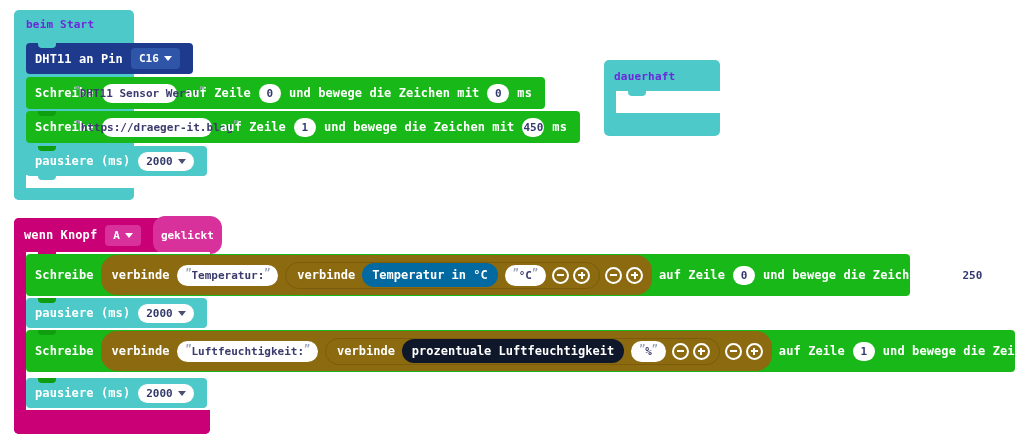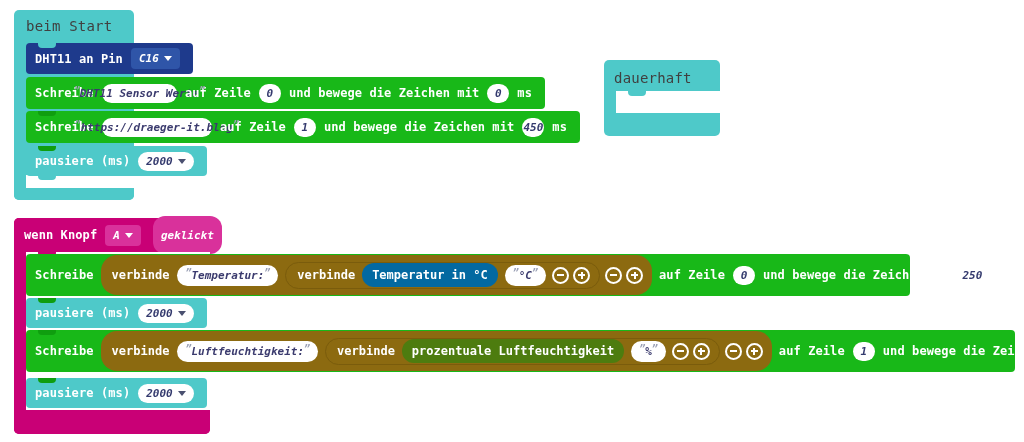--- a/index.html
+++ b/index.html
@@ -18,23 +18,23 @@
   }
 
   
   .canvas {
     position: absolute;
     left: 0; top: 0;
     width: 1024px; height: 442px;
   }
   .hat-label {
     position: absolute;
-    color: #404040;
-    font-size: 14px;
-    font-weight: normal;
+    color: #6d28d9;
+    font-size: 11px;
+    font-weight: bold;
     letter-spacing: 0.2px;
     white-space: nowrap;
   }
 
   
   .stmt {
     position: absolute;
     border-radius: 4px;
     display: flex;
     align-items: center;
@@ -69,21 +69,20 @@
     min-width: 16px;
     display: inline-flex;
     align-items: center;
     justify-content: center;
     padding: 0 8px;
     margin: 0 4px;
     box-sizing: border-box;
     font-size: 11px;
     color: #343a6e;
     font-weight: bold;
-    font-style: italic;
   }
   .field.num { min-width: 22px; padding: 0 5px; }
   .field.str { color: #3b3b6e; }
   .field .q {
     color: #9aa0b5;
     font-size: 10px;
     position: relative;
     top: -3px;
   }
   .field .q.close { top: -3px; }
@@ -299,21 +298,21 @@
     <span class="join outer" style="background:#8C6A10;">
       <span class="jtxt">verbinde</span>
       <span class="field str" style="height:21px;">
         <span class="q">”</span>
           <span>Luftfeuchtigkeit: </span>
           <span class="q close">”</span>
       </span>
 
       <span class="join inner" style="background:#8C6A10; border:1px solid #7A5C0C;">
         <span class="jtxt">verbinde</span>
-        <span class="reporter" style="background:#4d7c0f;">
+        <span class="reporter" style="background:#0f172a;">
           <span>prozentuale Luftfeuchtigkeit</span>
         </span>
         <span class="field str" style="height:21px;">
           <span class="q">”</span>
             <span>%</span>
             <span class="q close">”</span>
         </span>
         <span class="pm minus"></span>
         <span class="pm plus"></span>
       </span>

